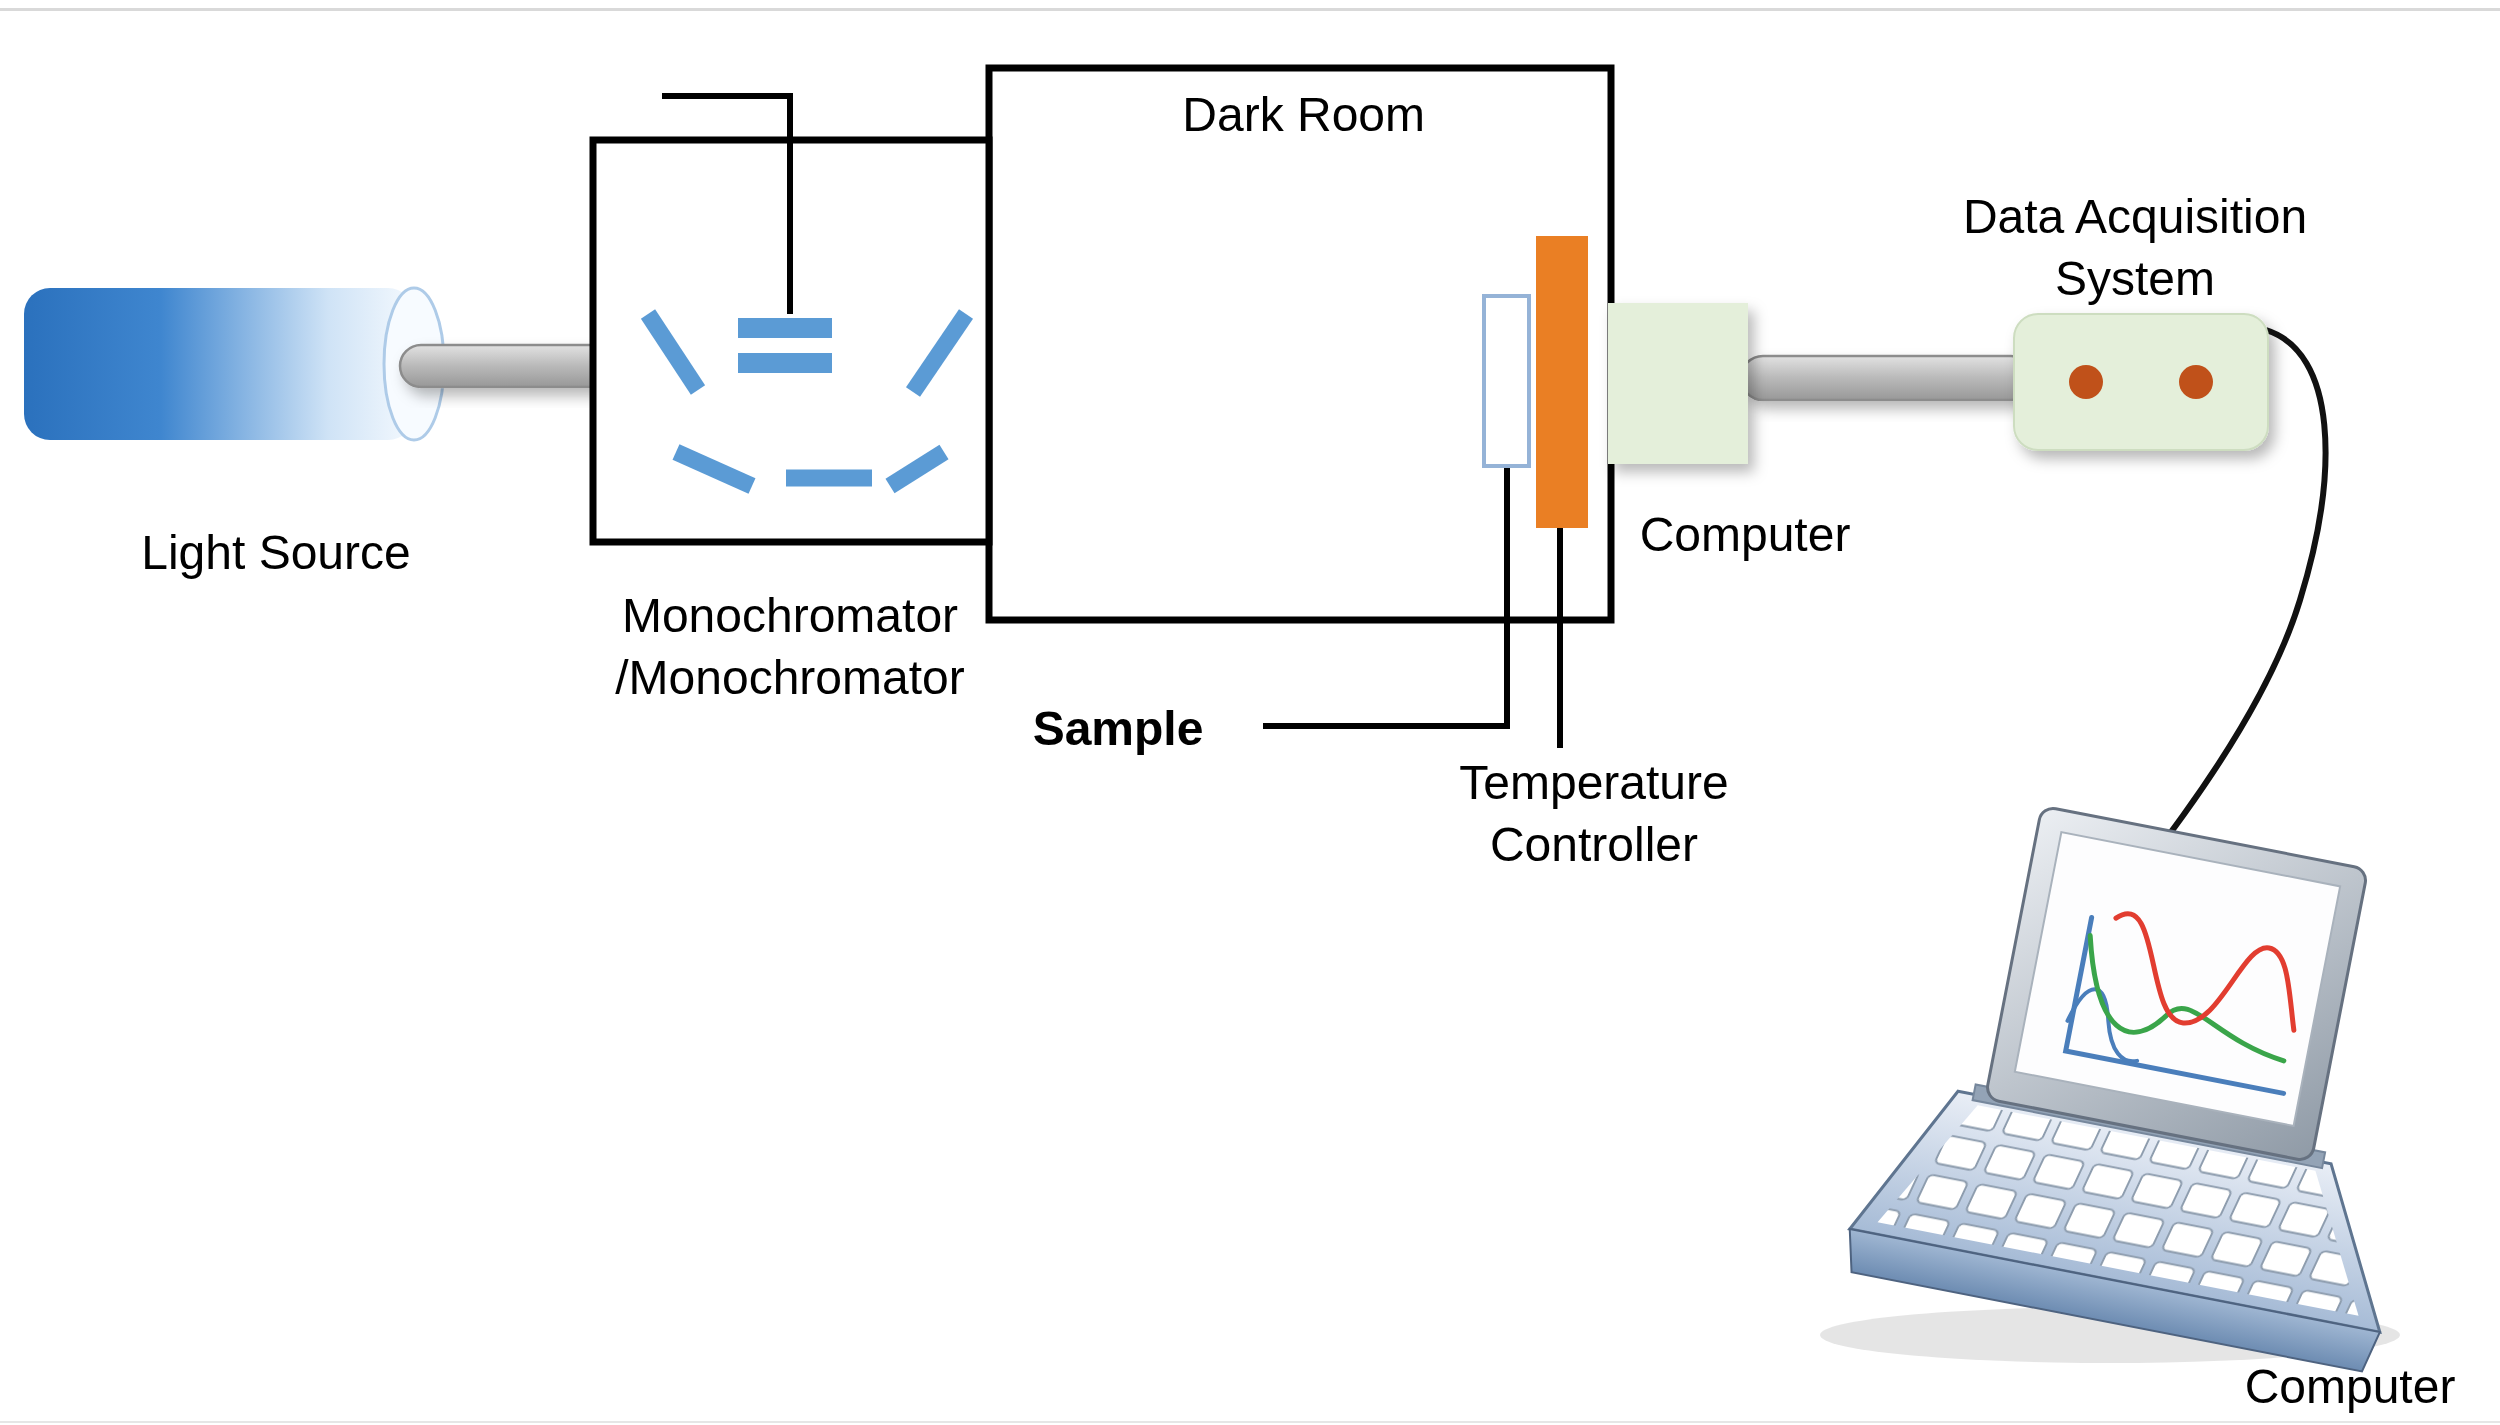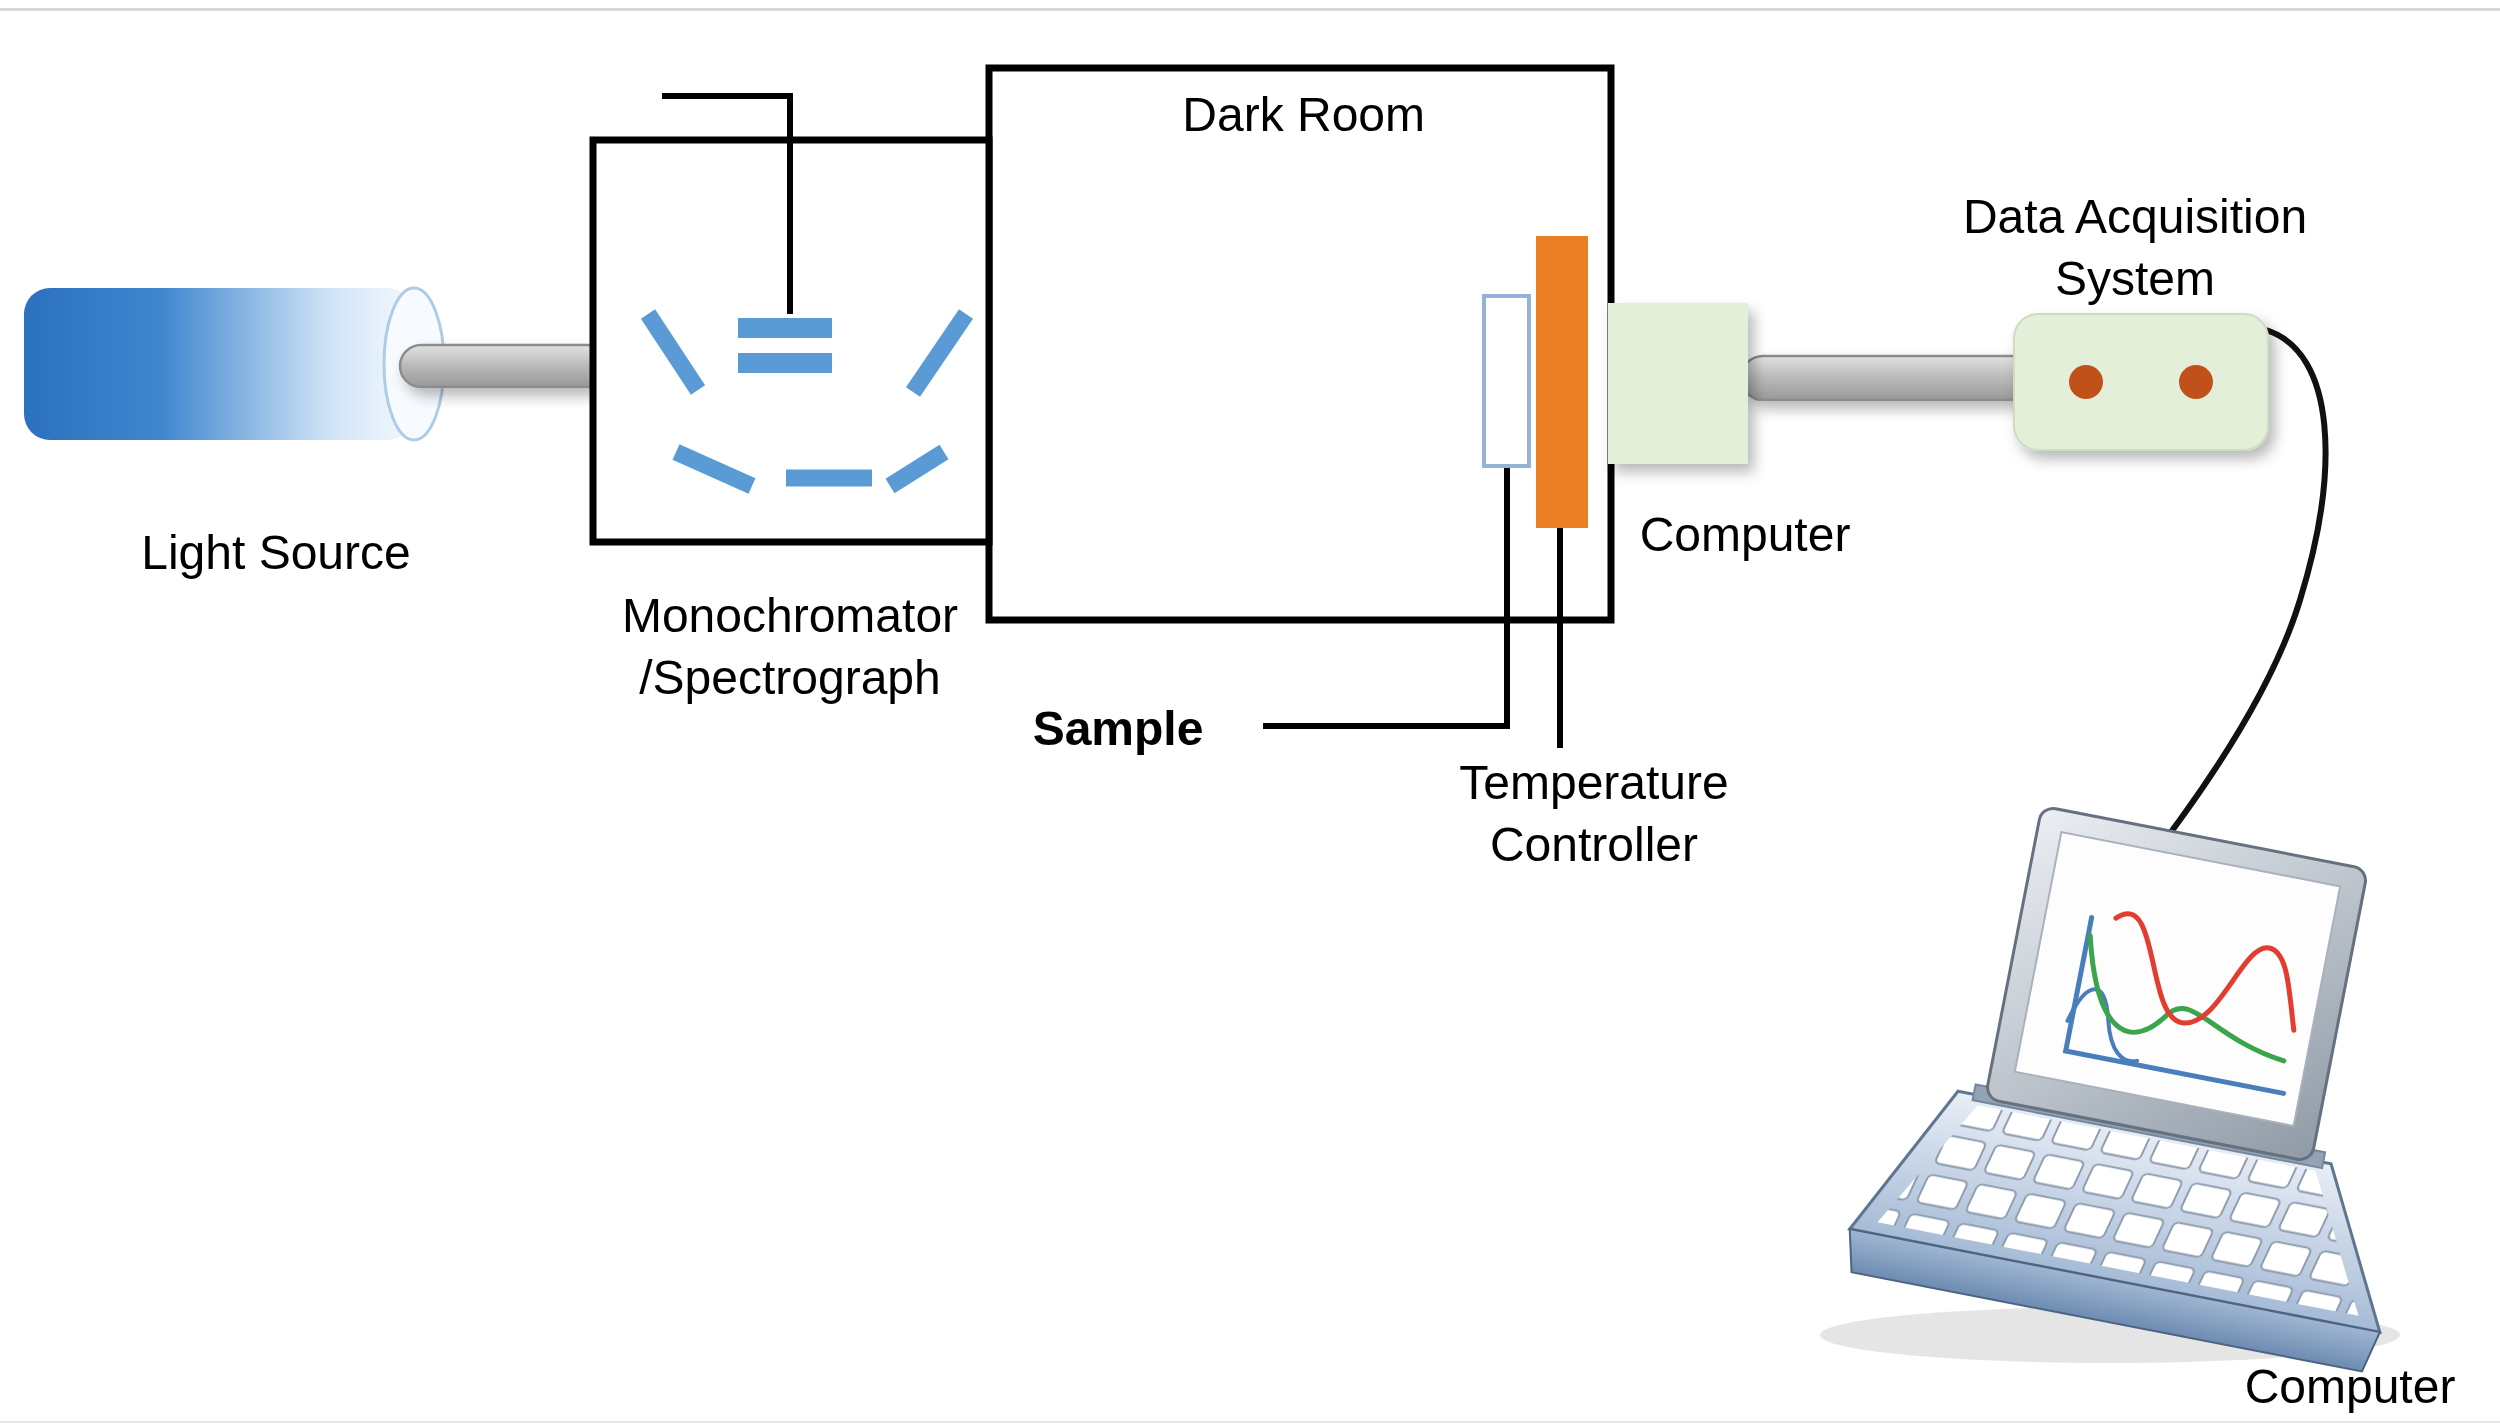--- a/index.html
+++ b/index.html
@@ -127,21 +127,21 @@
     </g>
   </svg>
 
 
   <div class="label left" style="left:1005px; top:84px; width:420px;">Dark Room</div>
 
   <div class="label" style="left:76px; top:522px; width:400px;">Light Source</div>
 
   <div class="label" style="left:550px; top:585px; width:480px;">
     <span class="line">Monochromator</span>
-    <span class="line">/Spectrograph</span>
+    <span class="line">/Monochromator</span>
   </div>
 
   <div class="label" style="left:968px; top:698px; width:300px;font-weight:bold;">Sample</div>
 
   <div class="label" style="left:1384px; top:752px; width:420px;">
     <span class="line">Temperature</span>
     <span class="line">Controller</span>
   </div>
 
   <div class="label" style="left:1595px; top:504px; width:300px;">Computer</div>

